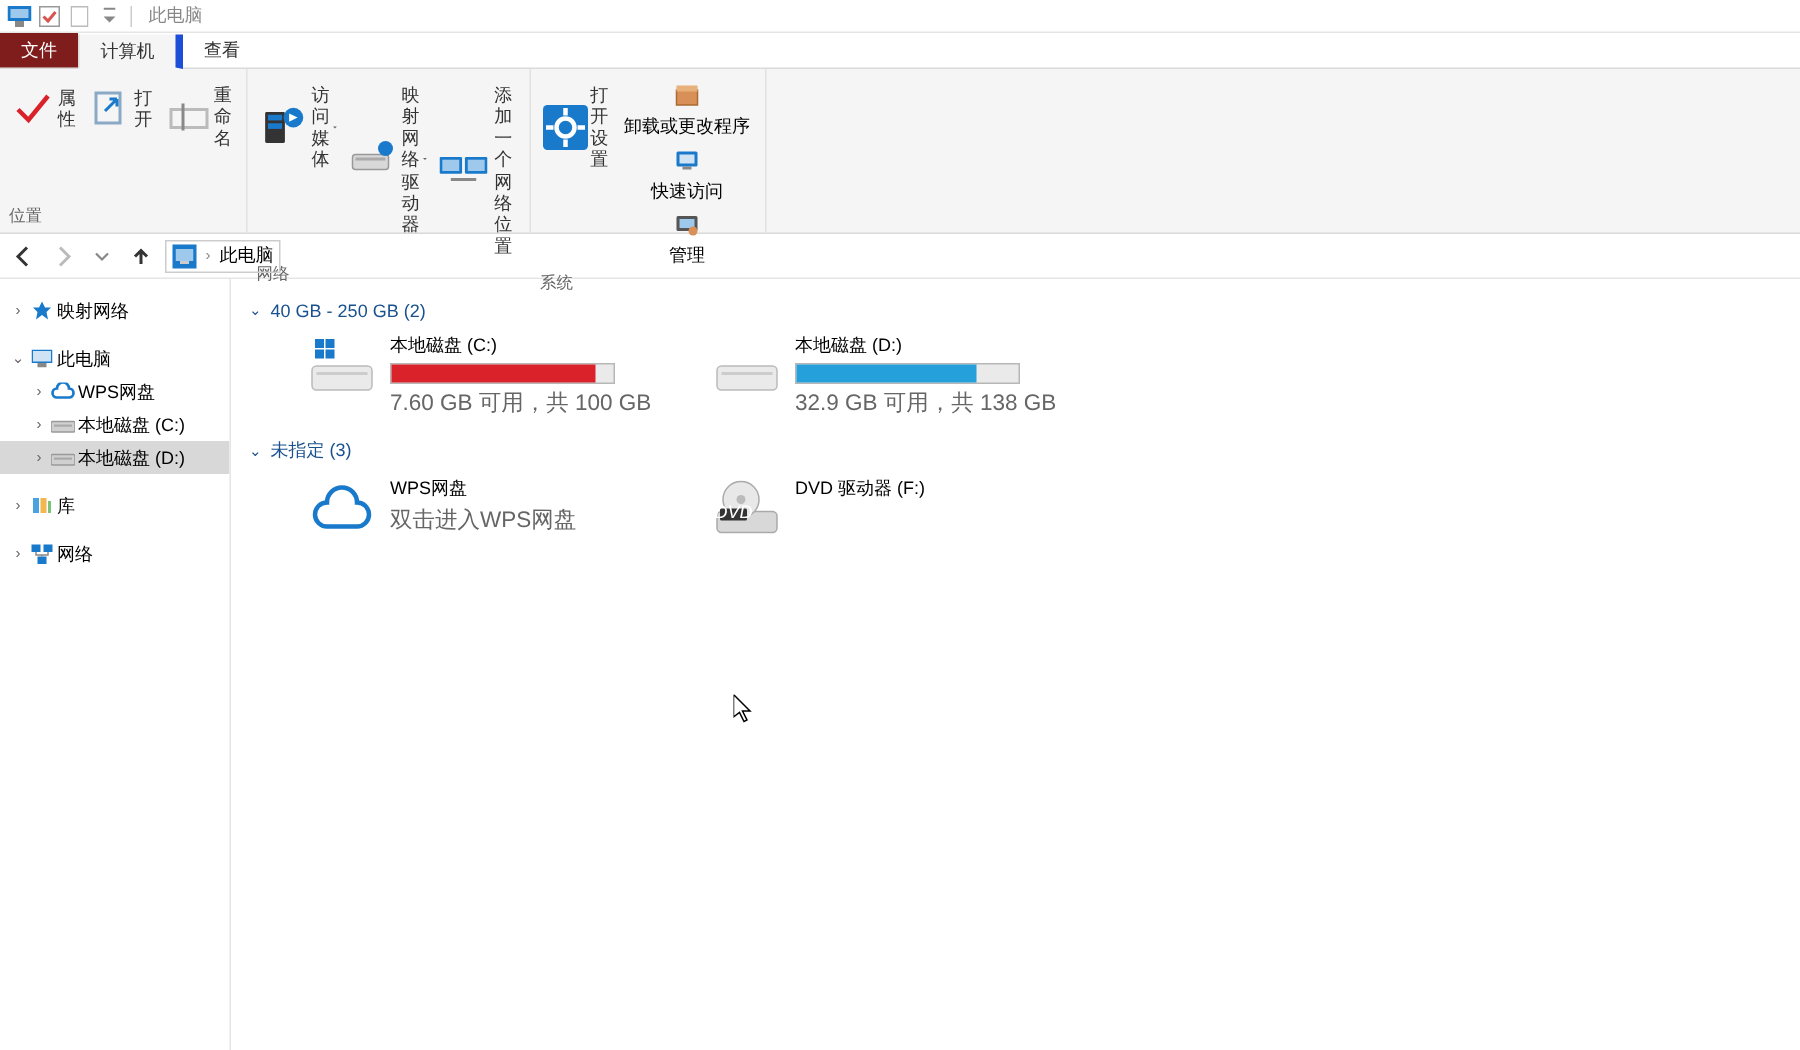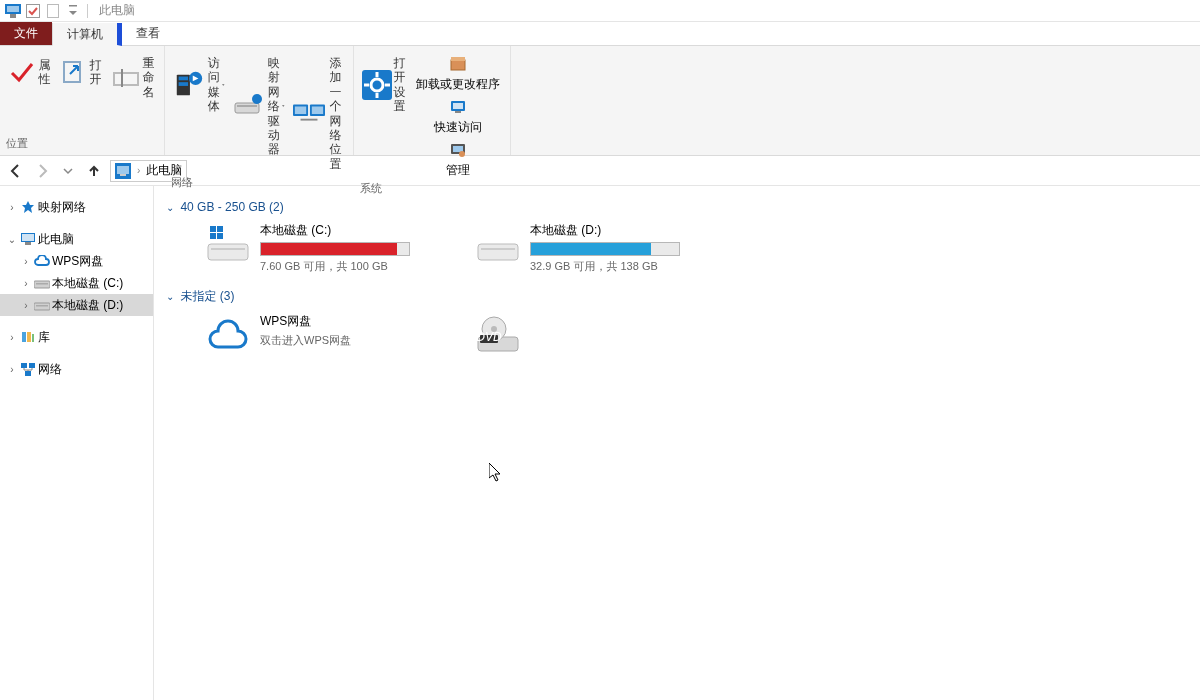--- a/index.html
+++ b/index.html
@@ -44,21 +44,21 @@
 .content { flex: 1; padding: 10px 12px; overflow: auto; }
 .group-header { display: flex; align-items: center; color: #19518f; gap: 6px; margin: 4px 0 8px 0; cursor: default; font-size: 13px; }
 .group-header .chev { font-size: 10px; }
 .drives-row { display: flex; gap: 20px; margin-left: 40px; margin-bottom: 14px; }
 .drive-item { display: flex; gap: 10px; width: 250px; align-items: flex-start; cursor: default; }
 .drive-icon { width: 44px; height: 44px; display: flex; align-items: center; justify-content: center; position: relative; font-style: italic; }
 .drive-info { flex: 1; display: flex; flex-direction: column; gap: 3px; }
 .drive-name { color: #000; }
 .bar-outer { width: 150px; height: 14px; border: 1px solid #b7b7b7; background: #eaeaea; position: relative; }
 .bar-inner { height: 100%; }
-.drive-sub { color: #666; font-size: 11px; }
+.drive-sub { color: #666; font-size: 15px; }
 
 svg { display: block; }
 .cursor-arrow { position: absolute; left: 489px; top: 463px; pointer-events: none; }
 </style>
 </head>
 <body>
 
 <div class="title-bar">
   <span class="qat-icon">
     <svg width="16" height="14" viewBox="0 0 16 14">
@@ -408,20 +408,24 @@
       <div class="drive-item">
         <span class="drive-icon">
           <svg width="44" height="40" viewBox="0 0 44 40">
             <rect x="2" y="22" width="40" height="14" rx="3" fill="#d8d8d8" stroke="#aaa"></rect>
             <circle cx="18" cy="14" r="12" fill="#e8e8e8" stroke="#aaa"></circle>
             <circle cx="18" cy="14" r="3" fill="#bbb"></circle>
             <rect x="4" y="20" width="18" height="8" rx="1" fill="#333"></rect>
               <text x="13" y="26" fill="#fff" font-size="6" text-anchor="middle" font-family="Arial">DVD</text>
           </svg>
         </span>
+        <div class="drive-info">
+          <span class="drive-name">DVD 驱动器 (F:)</span>
+          <span class="drive-sub"></span>
+        </div>
       </div>
     </div>
   </div>
 </div>
 
 <svg class="cursor-arrow" width="14" height="20" viewBox="0 0 14 20">
     <path d="M0 0 L0 15 L4 12 L7 18 L9 17 L6 11 L11 11 Z" fill="#fff" stroke="#000"></path>
   </svg>
 
 </body></html>

